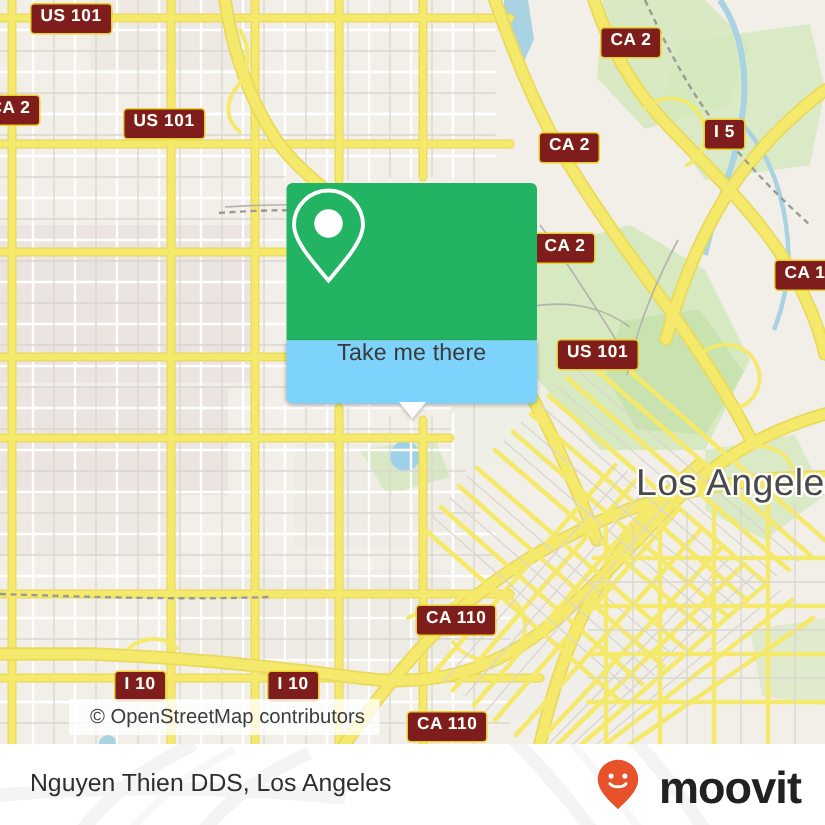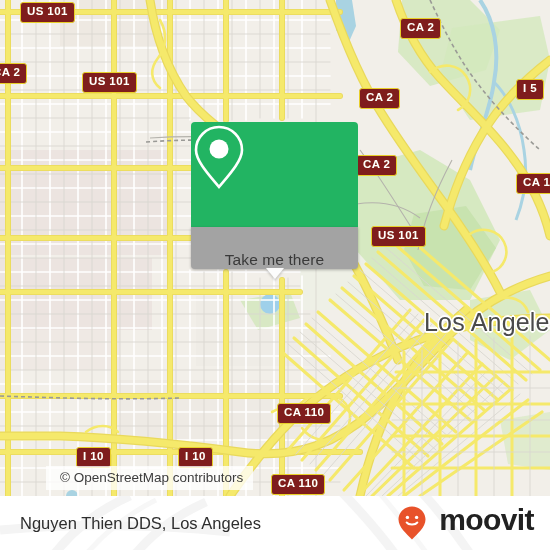--- a/index.html
+++ b/index.html
@@ -44,22 +44,22 @@
        1.2px -1.2px 0 rgba(255,255,255,.92),-1.2px -1.2px 0 rgba(255,255,255,.92);
   }
 
   
   .popup{position:absolute;left:191px;top:122px;width:167px;}
   .popup-head{
     height:105px;border-radius:4px 4px 0 0;
     display:flex;align-items:center;justify-content:center;
   }
   .popup-foot{
-    background:#a3a3a3;border-radius:0 0 4px 4px;
-    height:42px;display:flex;align-items:flex-end;justify-content:center;
+    background:#7dd3fc;border-radius:0 0 4px 4px;
+    height:42px;display:flex;align-items:flex-start;justify-content:center;
     box-shadow:0 1px 3px rgba(0,0,0,.28);
     position:relative;
   }
   .popup-foot-label{font-size:15.5px;color:#3a3a3a;letter-spacing:.1px;}
   .popup-tail{
     position:absolute;left:50%;margin-left:-9px;bottom:-10px;
     width:0;height:0;
     border-left:9px solid transparent;
     border-right:9px solid transparent;
     border-top:11px solid #fcfcfc;
@@ -79,21 +79,21 @@
     position:absolute;left:0;top:496px;width:550px;height:54px;
     background:#ffffff;overflow:hidden;
   }
   .footer-wm{position:absolute;left:0;top:-26px;opacity:1;}
   .footer-title{
     position:absolute;left:20px;top:50%;transform:translateY(-50%);
     font-size:16.5px;color:#2e2e2e;white-space:nowrap;
   }
   .brand{
     position:absolute;right:16px;top:50%;transform:translateY(-50%);
-    display:flex;align-items:flex-start;gap:12px;
+    display:flex;align-items:flex-end;gap:12px;
   }
   .brand-word{
     font-size:30px;color:#212121;font-weight:bold;letter-spacing:-0.6px;
     line-height:1;
   }
 </style>
 </head>
 <body>
 
 <div id="app">
@@ -361,21 +361,21 @@
       </g>
     </svg>
 
     <div class="city-label" style="left:424px;top:308px">Los Angeles</div>
 
     <div class="shield" style="left:20px;top:2px">US 101</div>
     <div class="shield" style="left:-14px;top:63px">CA 2</div>
     <div class="shield" style="left:82px;top:72px">US 101</div>
     <div class="shield" style="left:400px;top:18px">CA 2</div>
     <div class="shield" style="left:359px;top:88px">CA 2</div>
-    <div class="shield" style="left:516px;top:79px">I 5</div>
+    <div class="shield" style="left:469px;top:79px">I 5</div>
     <div class="shield" style="left:356px;top:155px">CA 2</div>
     <div class="shield" style="left:516px;top:173px">CA 110</div>
     <div class="shield" style="left:371px;top:226px">US 101</div>
     <div class="shield" style="left:277px;top:403px">CA 110</div>
     <div class="shield" style="left:76px;top:447px">I 10</div>
     <div class="shield" style="left:178px;top:447px">I 10</div>
     <div class="shield" style="left:271px;top:474px">CA 110</div>
 
     <div class="popup">
       <div class="popup-head" style="background:#22b462">

